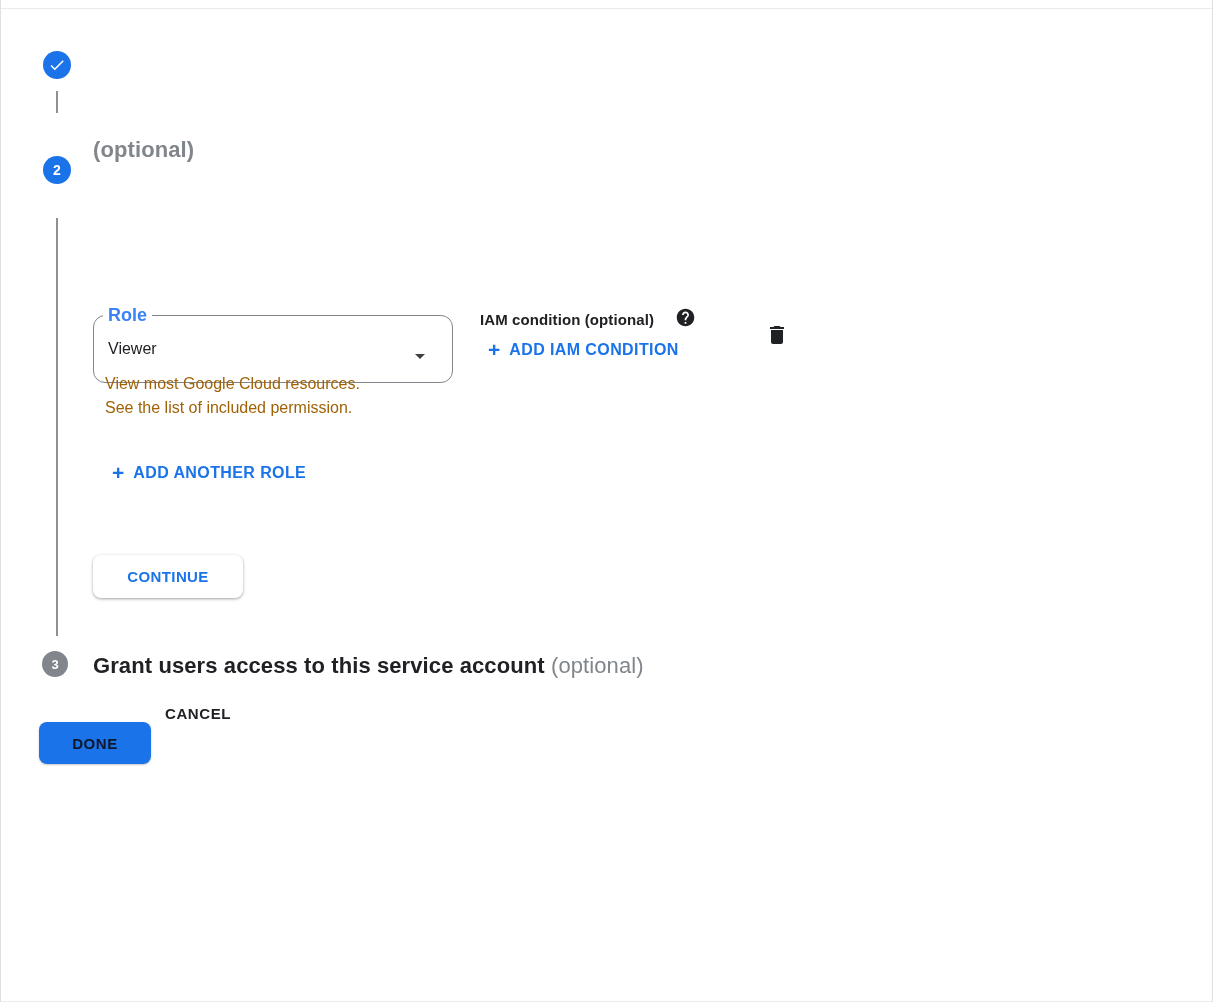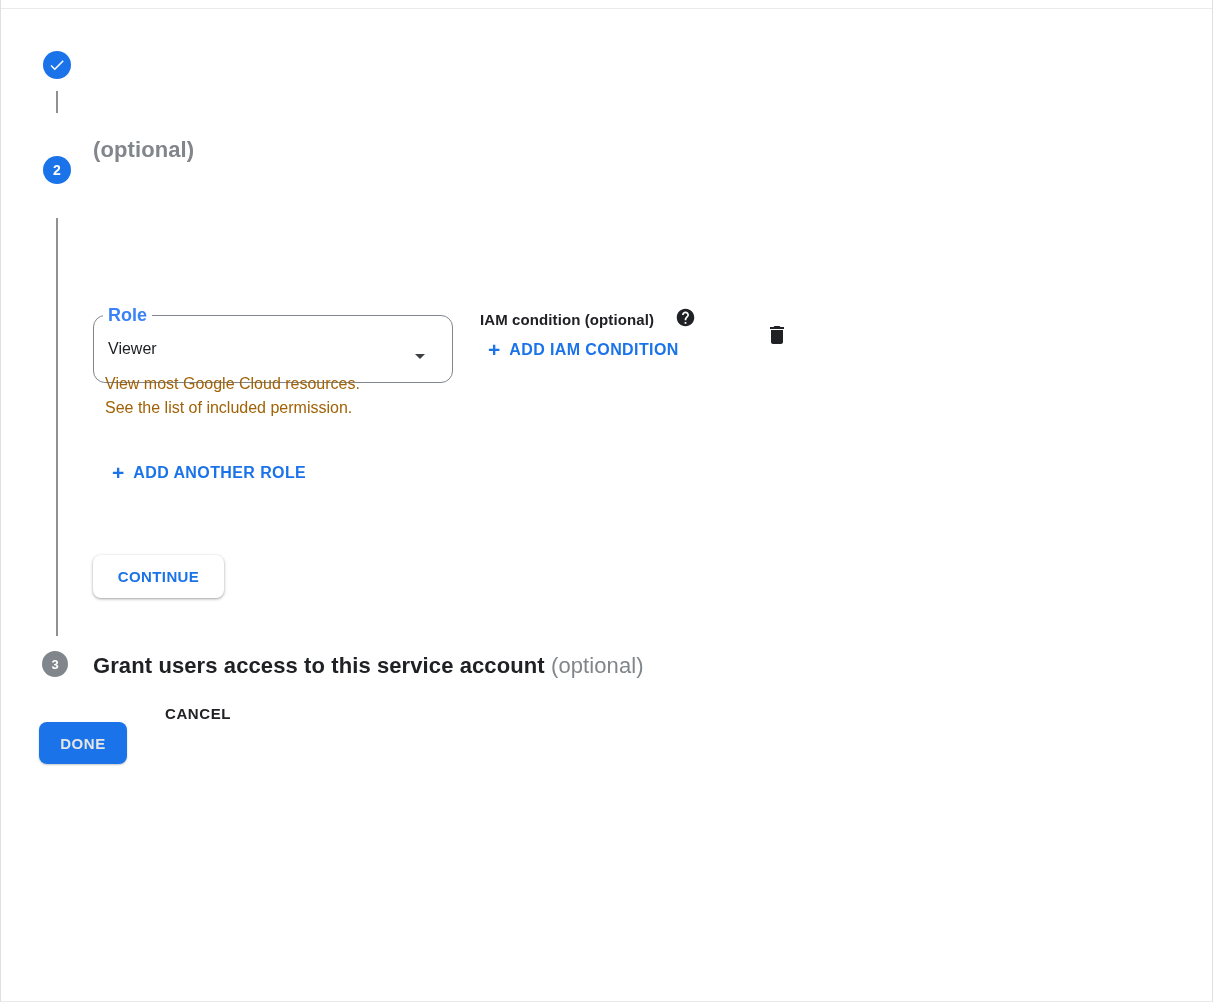--- a/index.html
+++ b/index.html
@@ -38,25 +38,25 @@
   .iam-label-row { display: flex; align-items: flex-end; gap: 21px; }
   .iam-label { font-size: 15px; font-weight: bold; color: #202124; letter-spacing: 0.1px; }
 
   .text-btn { display: flex; align-items: center; gap: 9px; color: #1a73e8; cursor: pointer; background: none; border: none; font-family: inherit; }
   .text-btn .plus { font-size: 21px; font-weight: bold; line-height: 20px; }
   .text-btn .tb-label { font-size: 16px; font-weight: bold; letter-spacing: 0.4px; }
 
   .icon-btn { background: none; border: none; cursor: pointer; padding: 0; line-height: 0; }
 
   
-  .continue-btn { width: 131px; height: 43px; background: #fff; border: none; border-radius: 8px;
+  .continue-btn { width: 150px; height: 43px; background: #fff; border: none; border-radius: 8px;
     box-shadow: 0 1px 2px rgba(60,64,67,.3), 0 1px 3px 1px rgba(60,64,67,.15);
     color: #1a73e8; font-family: inherit; font-size: 15px; font-weight: bold; letter-spacing: 0.4px; cursor: pointer; }
-  .done-btn { width: 88px; height: 42px; background: #1a73e8; border: none; border-radius: 8px;
-    color: #e5e5e5; font-family: inherit; font-size: 15px; font-weight: bold; letter-spacing: 0.6px; cursor: pointer;
+  .done-btn { width: 112px; height: 42px; background: #1a73e8; border: none; border-radius: 8px;
+    color: #0f172a; font-family: inherit; font-size: 15px; font-weight: bold; letter-spacing: 0.6px; cursor: pointer;
     box-shadow: 0 1px 2px rgba(60,64,67,.3); }
   .cancel-btn { height: 42px; background: none; border: none; color: #202124; font-family: inherit;
     font-size: 15px; font-weight: bold; letter-spacing: 0.6px; cursor: pointer; padding: 0 6px; }
 </style>
 </head>
 <body>
 
 <div class="panel">
   <div class="top-divider"></div>
   <div class="bottom-divider"></div>

